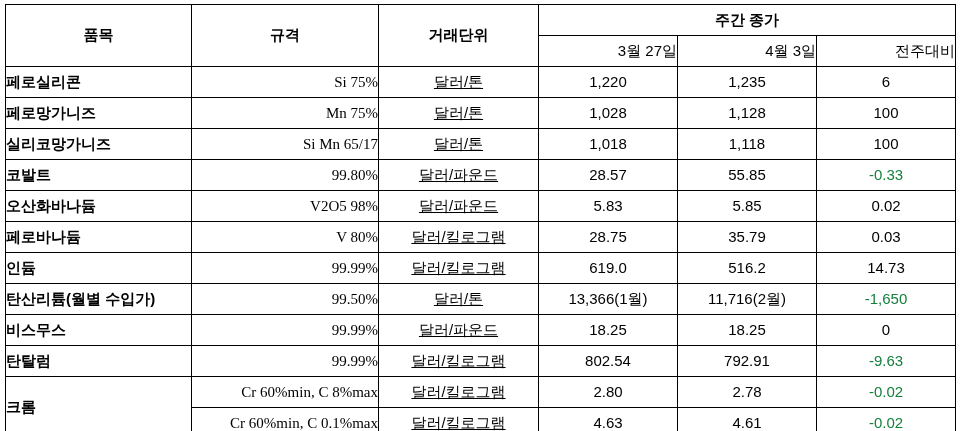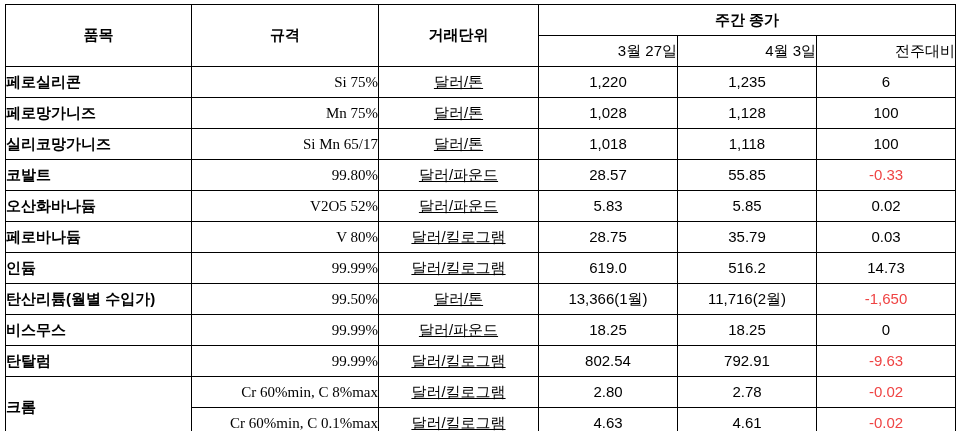--- a/index.html
+++ b/index.html
@@ -65,21 +65,21 @@
     text-align: center;
     font-size: 14px;
     text-decoration: underline;
   }
   td.num {
     text-align: center;
     padding-right: 9px;
     font-size: 15px;
   }
   td.neg {
-    color: #ef4444;
+    color: #15803d;
     margin-top: 41px;
   }
   
   col.c-item { width: 186px; }
   col.c-spec { width: 187px; }
   col.c-unit { width: 160px; }
   col.c-w1   { width: 139px; }
   col.c-w2   { width: 139px; }
   col.c-w3   { width: 139px; }
 </style>
@@ -143,21 +143,21 @@
         <td class="item">코발트</td>
         <td class="spec">99.80%</td>
         <td class="unit">달러/파운드</td>
         <td class="num">28.57</td>
         <td class="num">55.85</td>
         <td class="num neg">-0.33</td>
       </tr>
 
       <tr>
         <td class="item">오산화바나듐</td>
-        <td class="spec">V2O5 52%</td>
+        <td class="spec">V2O5 98%</td>
         <td class="unit">달러/파운드</td>
         <td class="num">5.83</td>
         <td class="num">5.85</td>
         <td class="num">0.02</td>
       </tr>
 
       <tr>
         <td class="item">페로바나듐</td>
         <td class="spec">V 80%</td>
         <td class="unit">달러/킬로그램</td>

